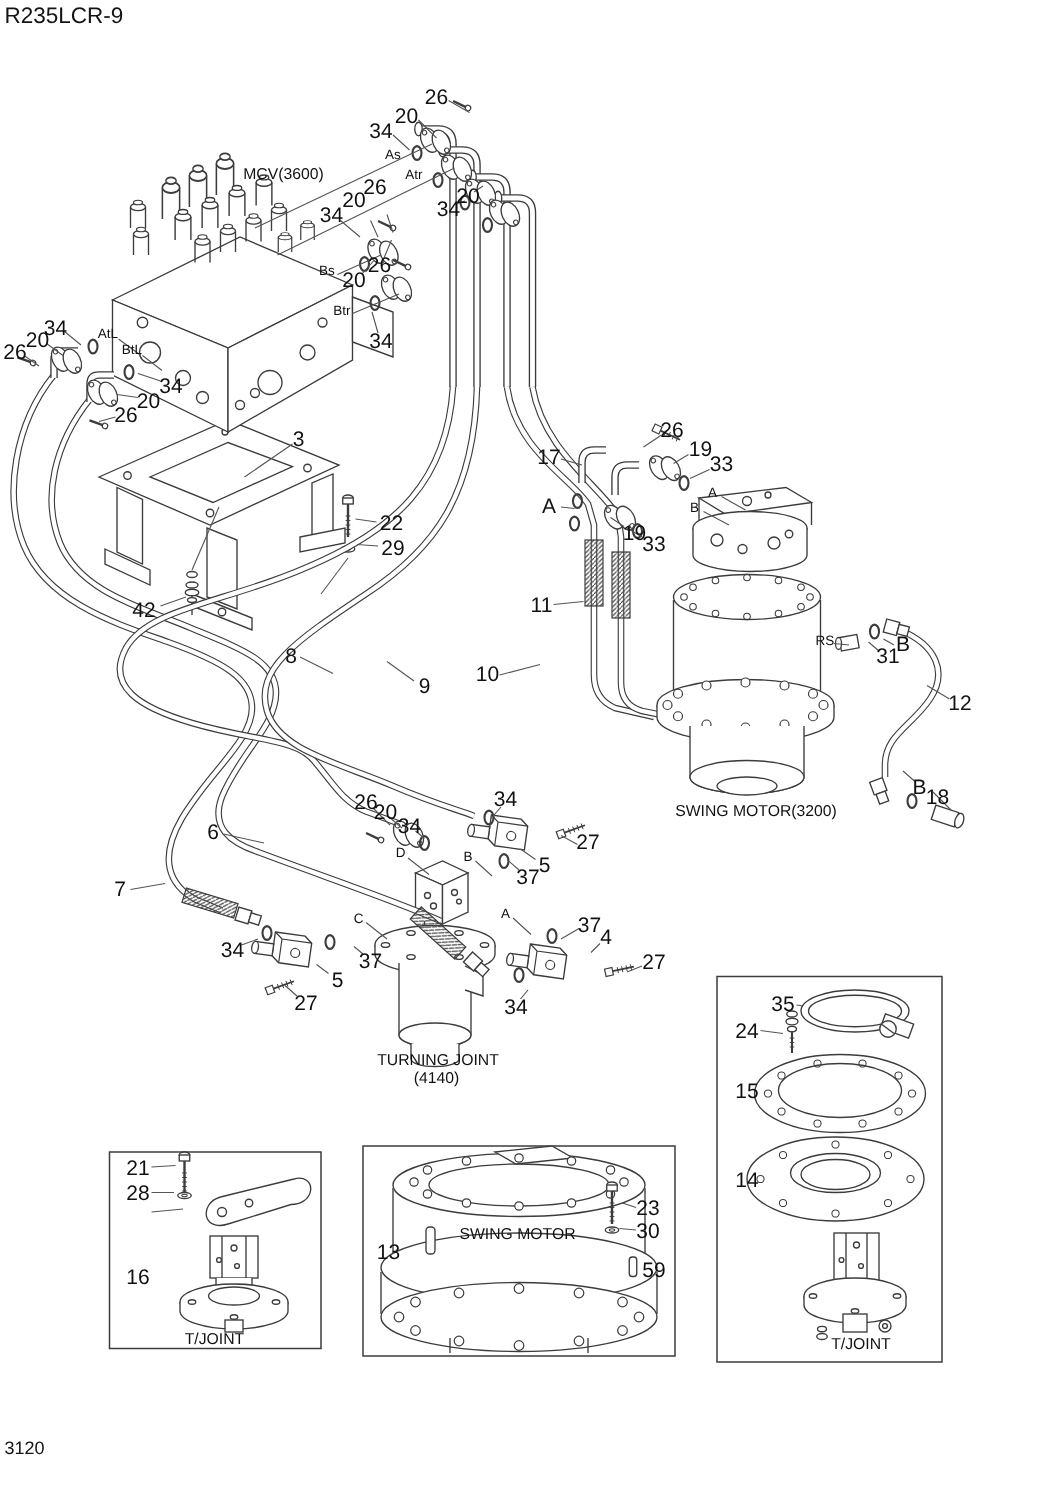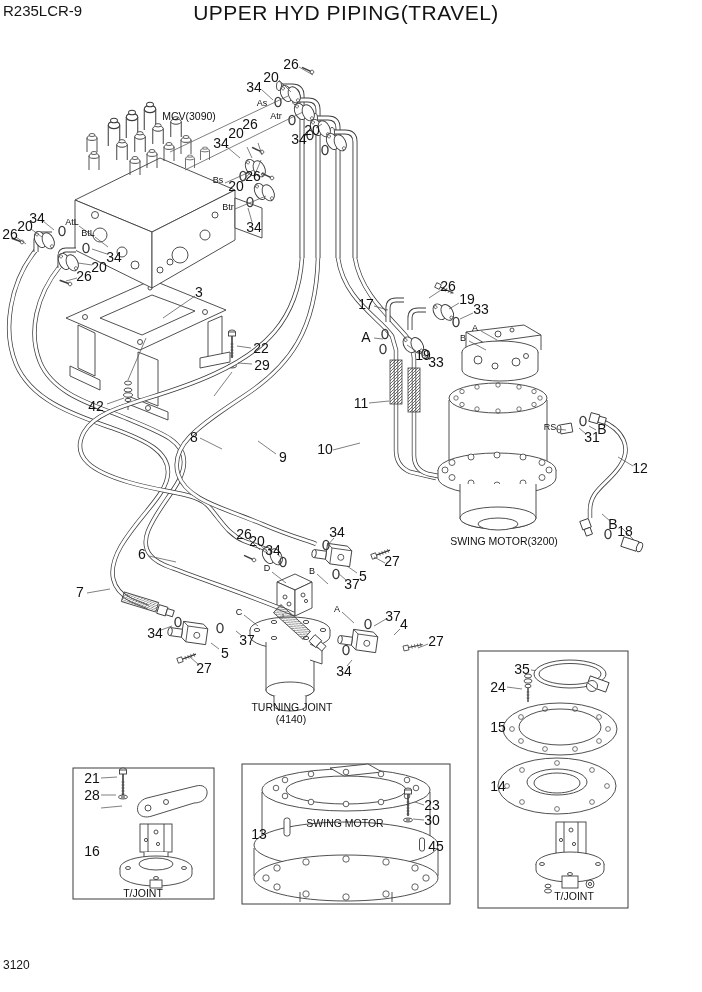--- a/index.html
+++ b/index.html
@@ -552,21 +552,20 @@
         <ellipse cx="542" cy="864" rx="2.5" ry="1.5"></ellipse>
       <rect x="562" y="876" width="16" height="12" class="fw"></rect>
       <circle cx="590" cy="884" r="4" class="fw"></circle>
         <circle cx="590" cy="884" r="1.6"></circle>
       <ellipse cx="548" cy="886" rx="3" ry="1.8" class="fw"></ellipse>
         <ellipse cx="548" cy="891" rx="3.5" ry="2" class="fw"></ellipse>
     </g>
   </svg>
 
   <div class="hdr-model">R235LCR-9</div>
-  <div class="hdr-title">UPPER HYD PIPING(TRAVEL)</div>
   <div class="ftr-page">3120</div>
 
   <div id="label-layer">
       <div class="lbl callout" style="left: 291px; top: 64px;">26</div>
       <div class="lbl callout" style="left: 271px; top: 77px;">20</div>
       <div class="lbl callout" style="left: 254px; top: 87px;">34</div>
       <div class="lbl callout" style="left: 312px; top: 130px;">20</div>
       <div class="lbl callout" style="left: 299px; top: 139px;">34</div>
       <div class="lbl callout" style="left: 250px; top: 124px;">26</div>
       <div class="lbl callout" style="left: 236px; top: 133px;">20</div>
@@ -616,39 +615,39 @@
       <div class="lbl callout" style="left: 393px; top: 616px;">37</div>
       <div class="lbl callout" style="left: 404px; top: 624px;">4</div>
       <div class="lbl callout" style="left: 436px; top: 641px;">27</div>
       <div class="lbl callout" style="left: 344px; top: 671px;">34</div>
       <div class="lbl callout" style="left: 92px; top: 778px;">21</div>
       <div class="lbl callout" style="left: 92px; top: 795px;">28</div>
       <div class="lbl callout" style="left: 92px; top: 851px;">16</div>
       <div class="lbl callout" style="left: 259px; top: 834px;">13</div>
       <div class="lbl callout" style="left: 432px; top: 805px;">23</div>
       <div class="lbl callout" style="left: 432px; top: 820px;">30</div>
-      <div class="lbl callout" style="left: 436px; top: 846px;">45</div>
+      <div class="lbl callout" style="left: 436px; top: 846px;">59</div>
       <div class="lbl callout" style="left: 522px; top: 669px;">35</div>
       <div class="lbl callout" style="left: 498px; top: 687px;">24</div>
       <div class="lbl callout" style="left: 498px; top: 727px;">15</div>
       <div class="lbl callout" style="left: 498px; top: 786px;">14</div>
       <div class="lbl port" style="left: 262px; top: 103px;">As</div>
       <div class="lbl port" style="left: 276px; top: 116px;">Atr</div>
       <div class="lbl port" style="left: 218px; top: 180px;">Bs</div>
       <div class="lbl port" style="left: 228px; top: 207px;">Btr</div>
       <div class="lbl port" style="left: 72px; top: 222px;">AtL</div>
       <div class="lbl port" style="left: 88px; top: 233px;">BtL</div>
       <div class="lbl port" style="left: 475px; top: 328px;">A</div>
       <div class="lbl port" style="left: 463px; top: 338px;">B</div>
       <div class="lbl port" style="left: 550px; top: 427px;">RS</div>
       <div class="lbl port" style="left: 267px; top: 568px;">D</div>
       <div class="lbl port" style="left: 312px; top: 571px;">B</div>
       <div class="lbl port" style="left: 239px; top: 612px;">C</div>
       <div class="lbl port" style="left: 337px; top: 609px;">A</div>
-      <div class="lbl caption" style="left: 189px; top: 116px;">MCV(3090)</div>
+      <div class="lbl caption" style="left: 189px; top: 116px;">MCV(3600)</div>
       <div class="lbl caption" style="left: 504px; top: 541px;">SWING MOTOR(3200)</div>
       <div class="lbl caption" style="left: 292px; top: 707px;">TURNING JOINT</div>
       <div class="lbl caption" style="left: 291px; top: 719px;">(4140)</div>
       <div class="lbl caption" style="left: 143px; top: 893px;">T/JOINT</div>
       <div class="lbl caption" style="left: 345px; top: 823px;">SWING MOTOR</div>
       <div class="lbl caption" style="left: 574px; top: 896px;">T/JOINT</div>
     </div>
 </div>
 
 </body></html>

